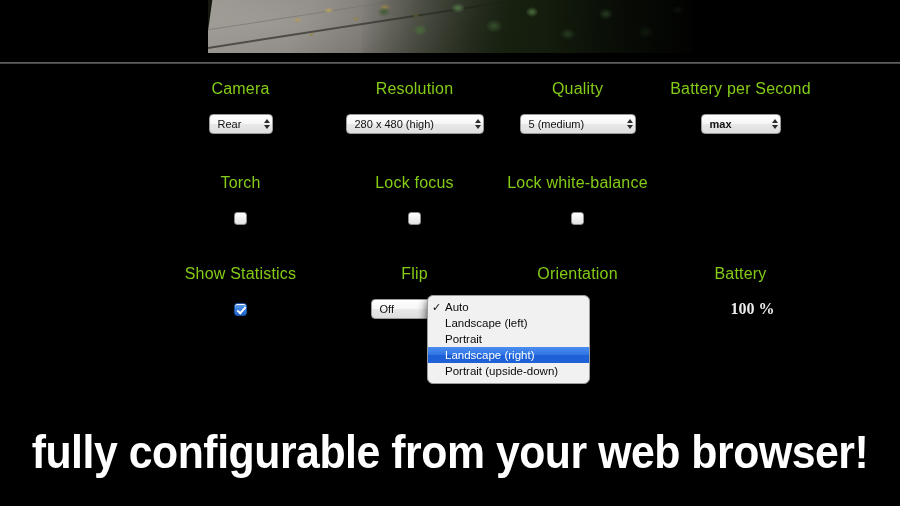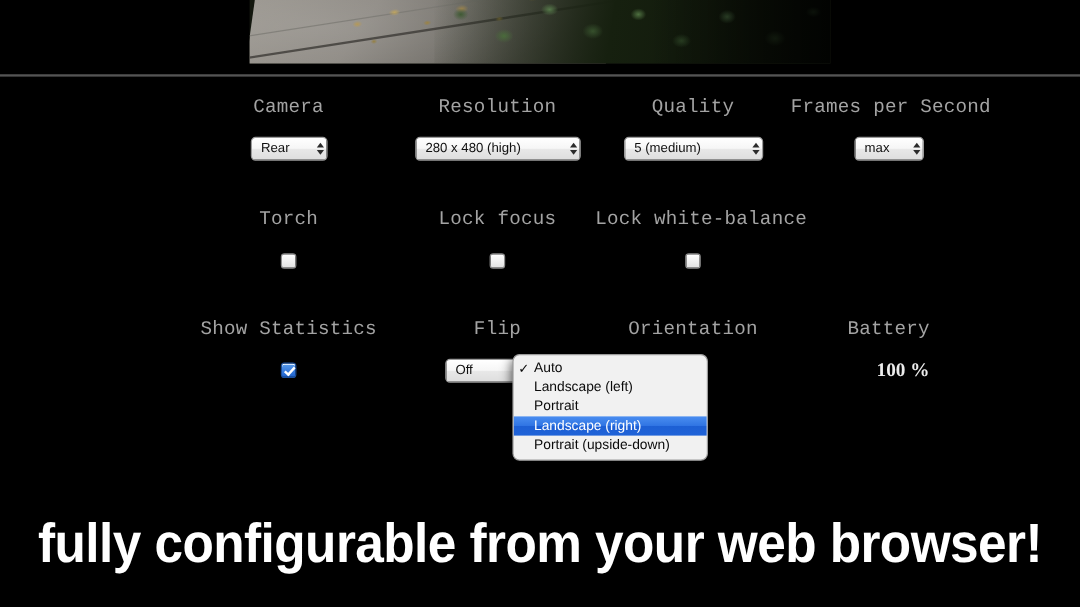--- a/index.html
+++ b/index.html
@@ -107,23 +107,23 @@
     width: 900px;
     display: grid;
     grid-template-columns: 148px 185px 163px 163px 163px;
     align-items: start;
   }
   .cell { text-align: center; }
   .cell.spacer { }
 
   .ctl-label {
     display: block;
-    font-family: Liberation Mono, monospace;
+    font-family: Liberation Sans, sans-serif;
     font-size: 16px;
-    color: #a3a3a3;
+    color: #84cc16;
     letter-spacing: .2px;
     margin-bottom: 16px;
     white-space: nowrap;
   }
 
   
   .popup {
     display: inline-flex;
     align-items: center;
     justify-content: space-between;
@@ -154,21 +154,21 @@
     width: 0; height: 0;
     border-left: 3px solid transparent;
     border-right: 3px solid transparent;
   }
   .tri-up { border-bottom: 4px solid #2b2b2b; }
   .tri-dn { border-top: 4px solid #2b2b2b; }
 
   .popup.w-rear  { width: 64px; }
   .popup.w-res   { width: 138px; }
   .popup.w-qual  { width: 116px; }
-  .popup.w-fps   { width: 58px; }
+  .popup.w-fps   { width: 80px; font-weight: bold; }
   .popup.w-flip  { width: 88px; text-align: right; }
 
   
   .cbx {
     display: inline-block;
     box-sizing: border-box;
     width: 13px; height: 13px;
     border-radius: 3px;
     border: 1px solid #8d8d8d;
     background: linear-gradient(#ffffff, #e2e2e2);
@@ -294,21 +294,21 @@
     <span class="popup w-qual">
       <span class="ptext">5 (medium)</span>
       <span class="arrows">
         <span class="tri-up"></span>
           <span class="tri-dn"></span>
       </span>
     </span>
   </div>
 
   <div class="cell">
-    <span class="ctl-label">Frames per Second</span>
+    <span class="ctl-label">Battery per Second</span>
     <span class="popup w-fps">
       <span class="ptext">max</span>
       <span class="arrows">
         <span class="tri-up"></span>
           <span class="tri-dn"></span>
       </span>
     </span>
   </div>
 </div>
 

